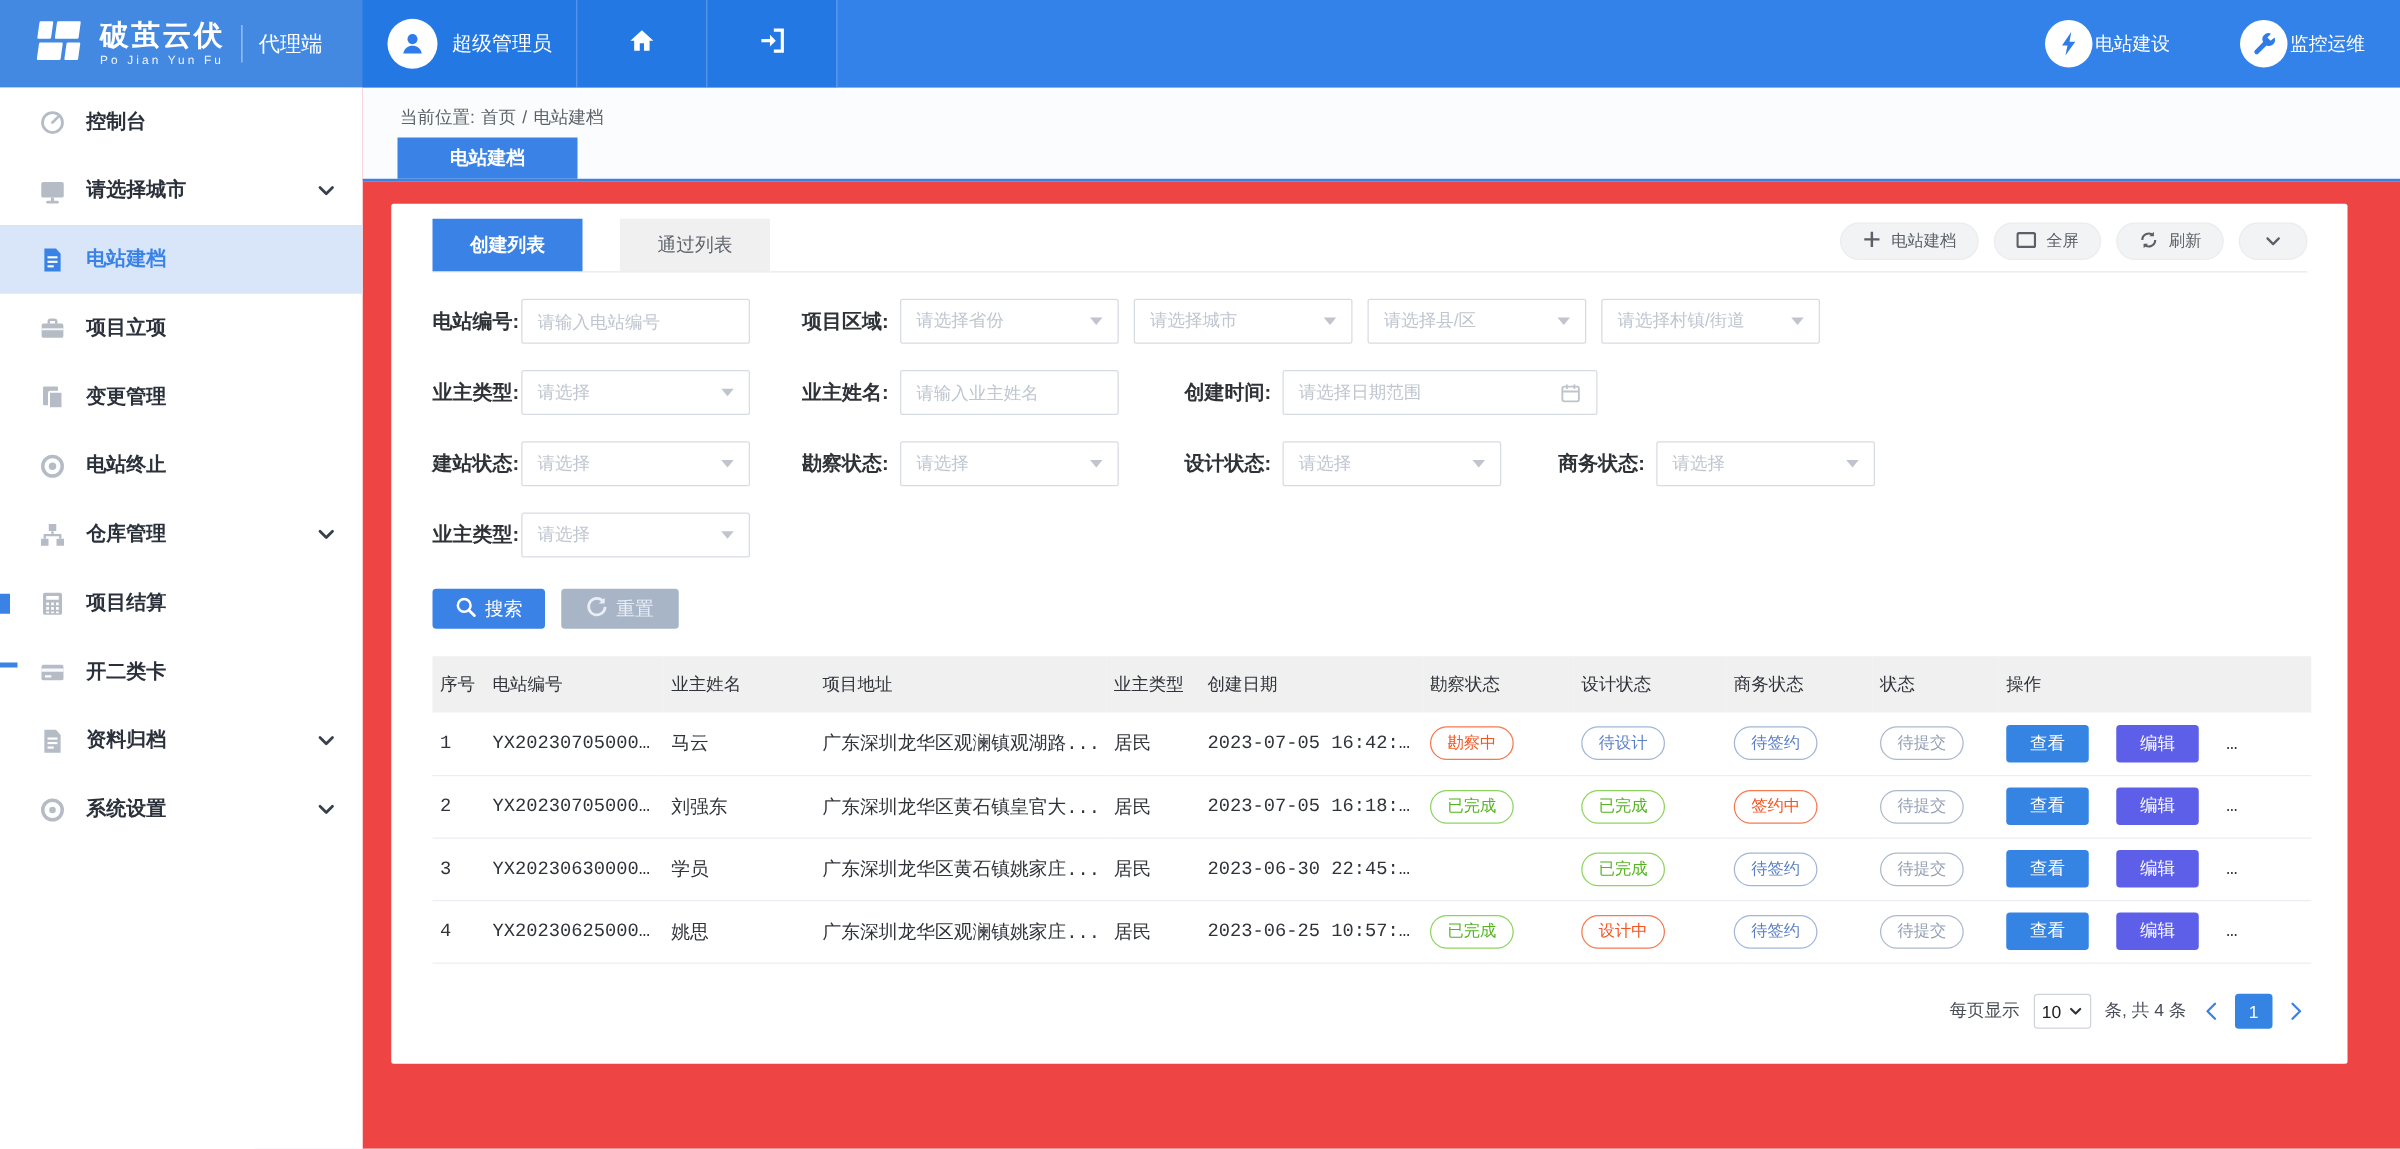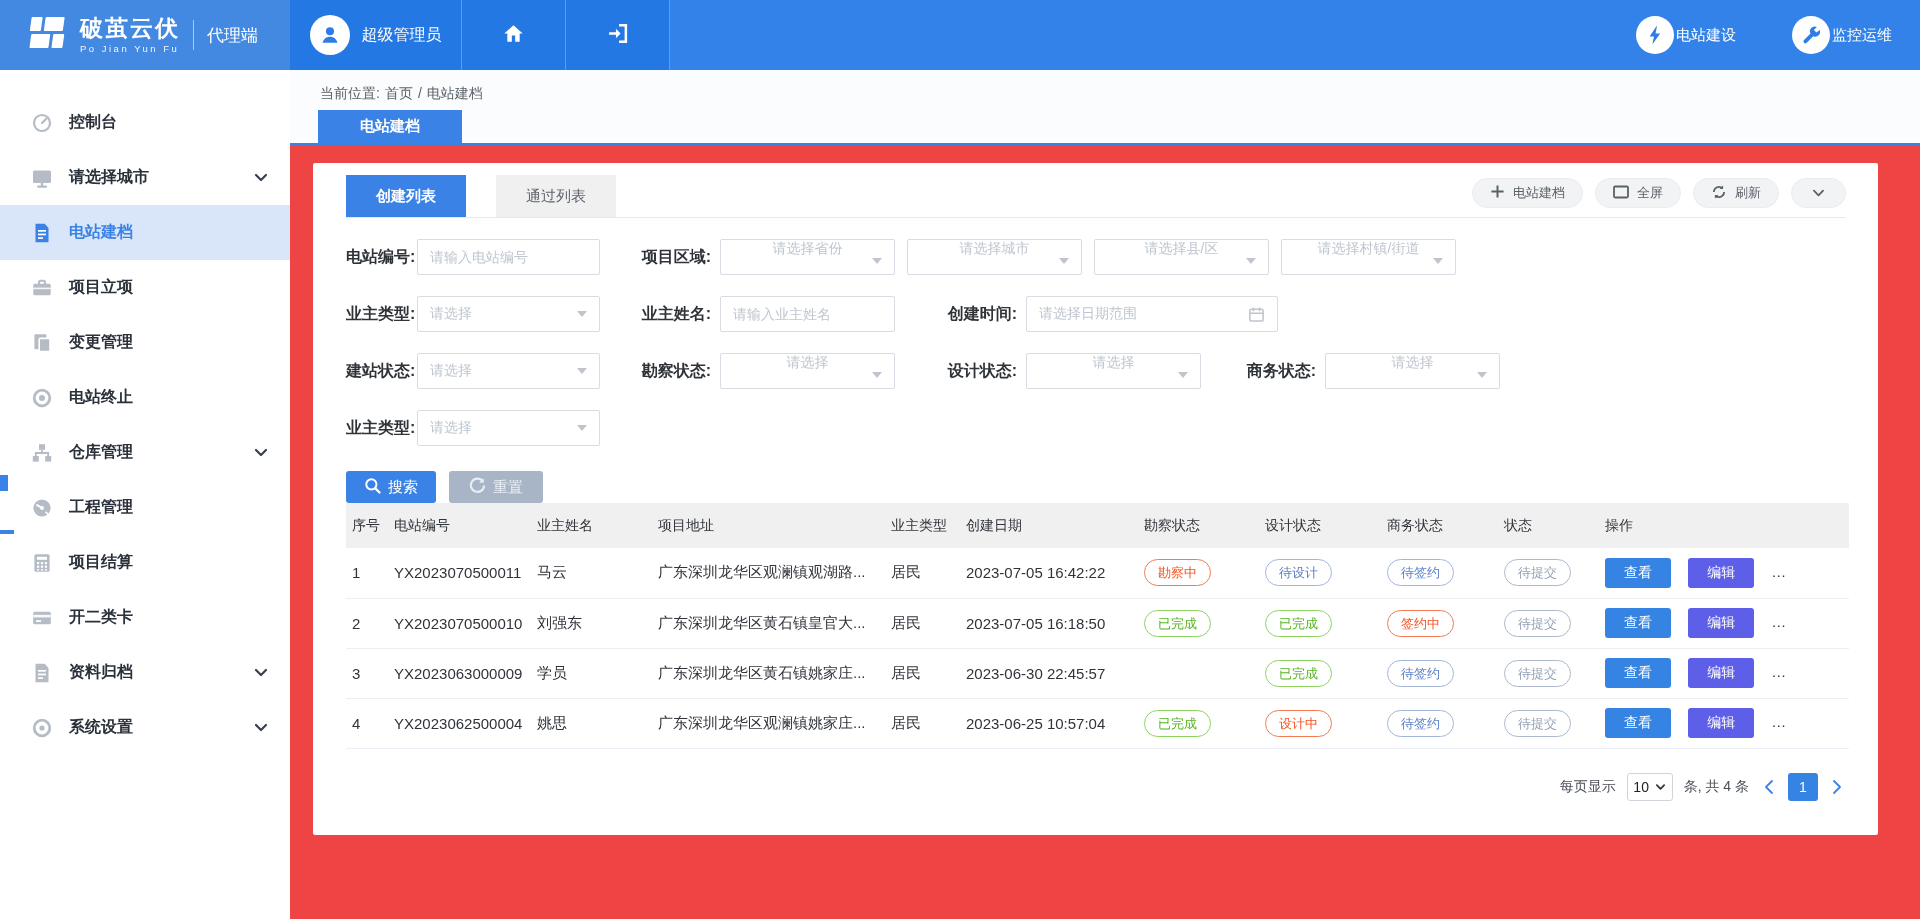--- a/index.html
+++ b/index.html
@@ -18,21 +18,21 @@
   .avatar { width:40px; height:40px; border-radius:50%; background:#fff; display:flex; align-items:center; justify-content:center; }
   .user-name { color:#fff; font-size:16px; }
   .top-right { margin-left:auto; display:flex; align-items:center; gap:56px; padding-right:28px; }
   .tr-item { display:flex; align-items:center; gap:2px; color:#fff; font-size:15px; cursor:pointer; }
   .tr-circle { width:38px; height:38px; border-radius:50%; background:#fff; display:flex; align-items:center; justify-content:center; }
 
   
   .page-body { display:flex; height:849px; }
 
   
-  .sidebar { width:290px; background:#fff; flex:none; position:relative; padding-top:25px; }
+  .sidebar { width:290px; background:#fff; flex:none; position:relative; }
   .side-list { list-style:none; }
   .side-item { height:55px; display:flex; align-items:center; padding:0 22px 0 30px; gap:15px; font-size:16px; font-weight:600; color:#2b313b; cursor:pointer; }
   .side-item .s-icon { width:24px; height:24px; display:flex; align-items:center; justify-content:center; flex:none; }
   .side-item.active { background:#d9e6f9; color:#3b82e6; }
   .s-chevron { margin-left:auto; color:#39404d; display:flex; }
   .edge-mark-a { position:absolute; left:0; top:405px; width:8px; height:16px; background:#3b82e6; }
   .edge-mark-b { position:absolute; left:0; top:460px; width:14px; height:4px; background:#3b82e6; }
 
   
   .main { flex:1; background:#ef4444; overflow:hidden; }
@@ -54,33 +54,33 @@
   
   .filters { margin-top:21px; }
   .f-row { display:flex; align-items:center; height:36px; margin-bottom:21px; }
   .f-label { width:62px; flex:none; text-align:right; font-size:16px; font-weight:bold; color:#2f3338; margin-right:9px; white-space:nowrap; }
   .f-label.l2 { width:111px; }
   .f-label.l3 { width:122px; }
   .f-label.l4 { width:115px; }
   .ctrl { height:36px; border:1px solid #d7dbe2; border-radius:2px; background:#fff; display:flex; align-items:center; padding:0 12px; font-size:14px; color:#bfc6d0; flex:none; cursor:pointer; }
   input.ctrl { cursor:text; color:#333; }
   input.ctrl::placeholder { color:#bfc6d0; }
-  .w-std { width:183px; } .w-sel { width:175px;flex-direction:column; } .w-date { width:252px; }
+  .w-std { width:183px; } .w-sel { width:175px; } .w-date { width:252px; }
   .mr12 { margin-right:12px; }
   .sel .arrow { margin-left:auto; width:0; height:0; border-left:5px solid transparent; border-right:5px solid transparent; border-top:6px solid #c0c4cc; }
   .cal { margin-left:auto; display:flex; }
 
   
   .btn-row { display:flex; gap:13px; margin:25px 0 0 0; }
   .btn { height:32px; border:none; border-radius:3px; display:flex; align-items:center; justify-content:center; gap:7px; font-size:15px; cursor:pointer; font-family:inherit; }
   .btn-search { width:90px; background:#3b82e6; color:#fff; }
   .btn-reset { width:94px; background:#a7b5c7; color:#e9eef5; }
 
   
-  table { width:100%; border-collapse:collapse; table-layout:fixed; }
+  table { width:100%; border-collapse:collapse; margin-top:22px; table-layout:fixed;font-family:Liberation Mono, monospace; }
   thead tr { background:#f0f0f0; height:45px; }
   th { text-align:left; font-size:14px; font-weight:normal; color:#30343a; padding:0 4px 0 6px; white-space:nowrap; }
   td { height:50px; border-bottom:1px solid #ebeef5; font-size:15px; color:#30343a; padding:0 4px 0 6px; white-space:nowrap; overflow:hidden; text-overflow:ellipsis; }
   .badge { display:inline-block; min-width:46px; padding:6px 13px; border:1px solid; border-radius:16px; font-size:13px; line-height:1; text-align:center; }
   .badge:empty { display:none; }
   .badge[data-state="doing"]   { color:#f5531f; border-color:#f57a50; }
   .badge[data-state="done"]    { color:#54b41e; border-color:#8ed360; }
   .badge[data-state="wait"]    { color:#5b7fc7; border-color:#a3b6d8; }
   .badge[data-state="pending"] { color:#93a0b5; border-color:#adb9ca; }
   .act-btn { width:66px; height:30px; border:none; border-radius:3px; color:#fff; font-size:14px; margin-right:13px; cursor:pointer; font-family:inherit; }
@@ -240,31 +240,20 @@
               <rect x="14.2" y="14" width="6" height="5.6" fill="#b5bcc6"></rect>
               <path d="M11 8v3M4.8 14v-3h12.4v3" fill="none" stroke="#b5bcc6" stroke-width="1.8"></path>
             </svg>
           </span>
       <span>仓库管理</span>
       <span class="s-chevron">
             <svg width="14" height="11" viewBox="0 0 14 11">
               <path d="M2 3l5 5 5-5" stroke="currentColor" stroke-width="2.2" fill="none" stroke-linecap="round" stroke-linejoin="round"></path>
             </svg>
           </span>
-    </li>
-    <li class="side-item">
-      <span class="s-icon">
-            <svg width="22" height="22" viewBox="0 0 22 22">
-              <circle cx="11" cy="11" r="8.6" fill="#b5bcc6"></circle>
-              <path d="M11 11L5.4 7.6" stroke="#fff" stroke-width="2"></path>
-              <circle cx="11" cy="11" r="1.9" fill="#fff"></circle>
-              <path d="M14.5 14.8l2.6 2.6" stroke="#fff" stroke-width="1.6"></path>
-            </svg>
-          </span>
-      <span>工程管理</span>
     </li>
     <li class="side-item">
       <span class="s-icon">
             <svg width="22" height="22" viewBox="0 0 22 22">
               <rect x="3.4" y="2.2" width="15.2" height="17.6" rx="1.5" fill="#b5bcc6"></rect>
               <rect x="6" y="4.8" width="10" height="3" fill="#fff"></rect>
               <g fill="#fff">
                 <rect x="6" y="10" width="2.2" height="2.2"></rect>
                 <rect x="9.9" y="10" width="2.2" height="2.2"></rect>
                 <rect x="13.8" y="10" width="2.2" height="2.2"></rect>

